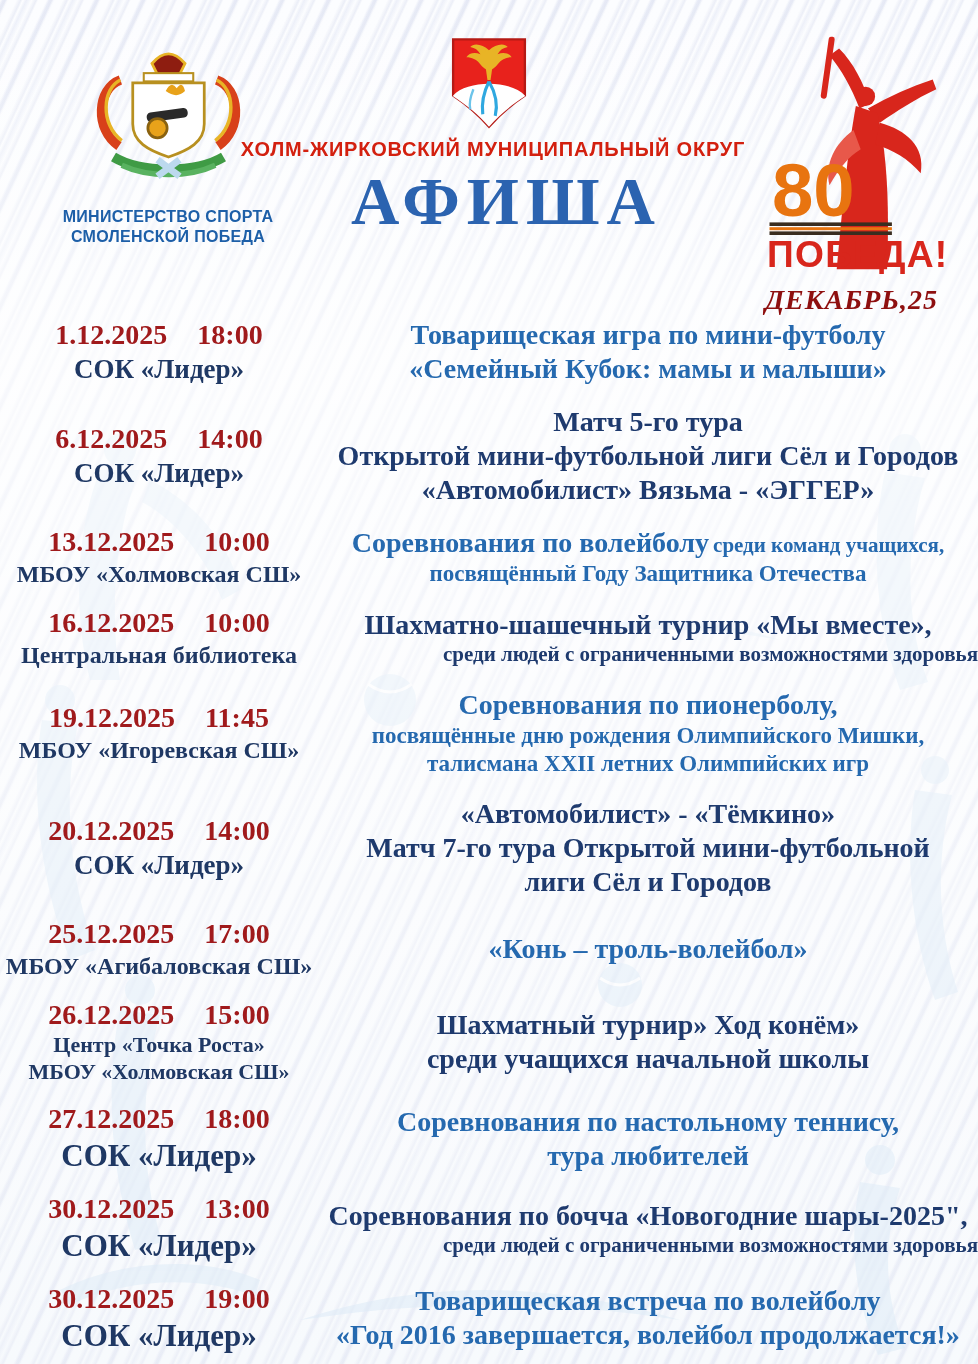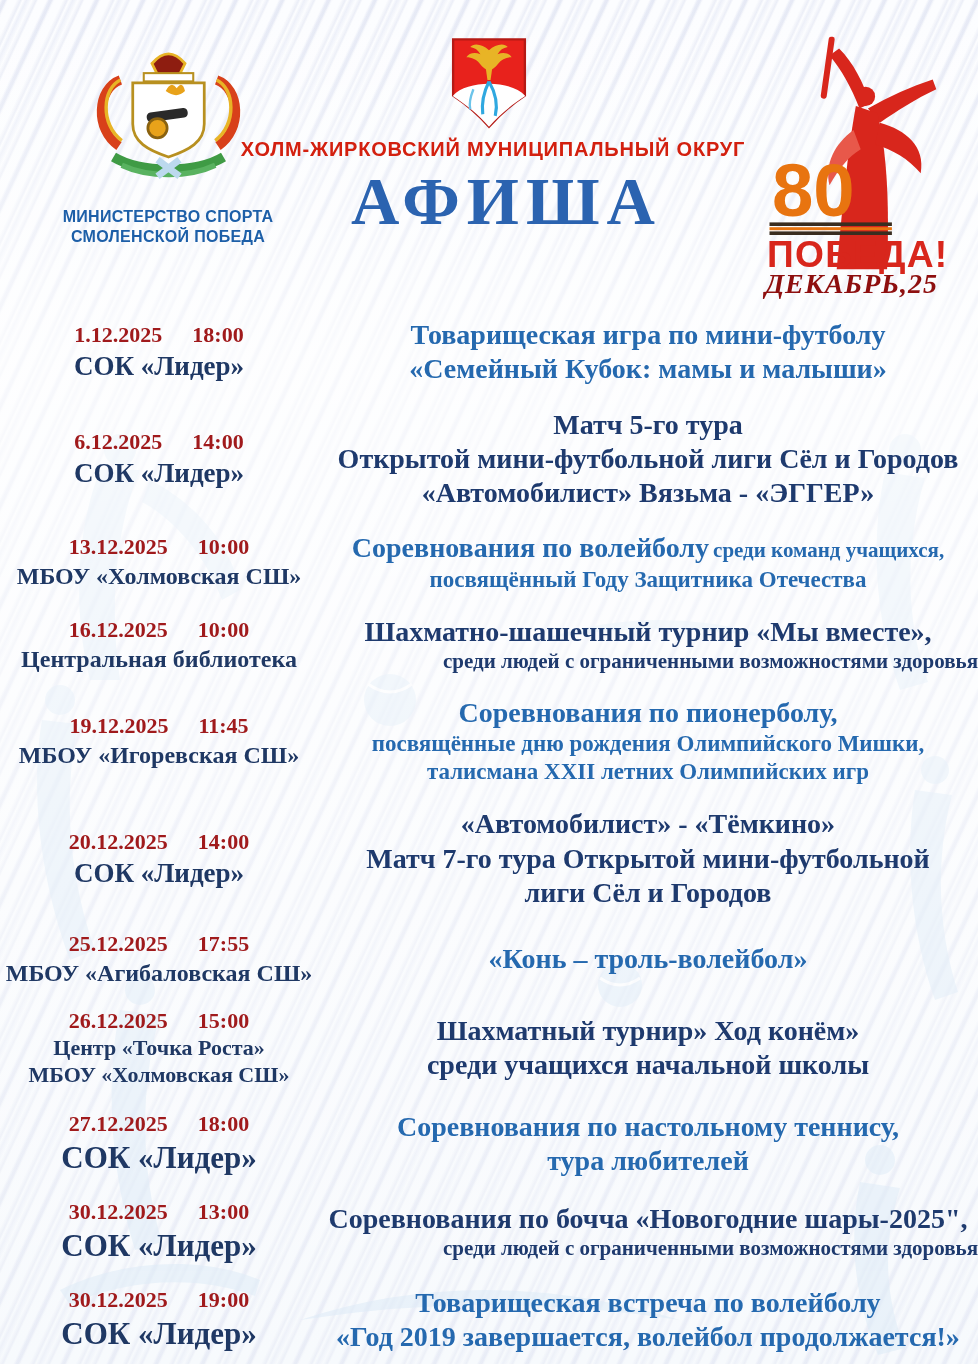--- a/index.html
+++ b/index.html
@@ -21,30 +21,30 @@
   .ministry-text{margin-top:16px;font-family:"Liberation Sans",sans-serif;font-weight:bold;
     font-size:16px;line-height:1.25;color:#1d5fa8;letter-spacing:.3px;}
   .district-shield{position:absolute;left:50%;top:36px;transform:translateX(-50%);}
   .district-label{position:absolute;left:0;right:16px;top:138px;text-align:center;
     font-family:"Liberation Sans",sans-serif;font-weight:bold;font-size:20px;color:#d3200f;letter-spacing:.8px;margin-left:24px;}
   .big-title{position:absolute;left:0;right:0;top:163px;text-align:center;
     font-size:67px;font-weight:bold;color:#2b63b0;letter-spacing:7px;margin-left:35px;}
   .sub-title{position:absolute;left:0;right:0;top:240px;text-align:center;
     font-size:33px;font-weight:bold;color:#20427f;letter-spacing:2px;}
   .victory{position:absolute;right:28px;top:34px;}
-  .month-label{position:absolute;right:40px;top:268px;
+  .month-label{position:absolute;right:40px;top:284px;
     font-size:28px;font-weight:bold;font-style:italic;color:#8e0f0f;letter-spacing:1px;}
 
   
   .events{position:absolute;left:0;right:0;top:318px;bottom:10px;
     display:flex;flex-direction:column;justify-content:space-between;}
   .row{display:flex;align-items:center;}
   .col-left{width:318px;flex:0 0 318px;text-align:center;}
   .col-right{flex:1;text-align:center;padding-right:0;}
-  .date-line{font-weight:bold;font-size:22px;color:#a01a1c;white-space:nowrap;}
+  .date-line{font-weight:bold;font-size:28px;color:#a01a1c;white-space:nowrap;}
   .date-line .time{margin-left:30px;}
   .loc{font-weight:bold;font-size:24px;color:#1f3864;margin-top:3px;}
   .r1 .loc,.r2 .loc,.r6 .loc{font-size:27px;}
   .r9 .loc,.r10 .loc,.r11 .loc{font-size:31px;}
   .r8 .loc{font-size:22px;margin-top:1px;}
   .dline{line-height:1.22;}
   .main{font-weight:bold;font-size:28px;}
   .mid{font-weight:bold;font-size:23px;}
   .small{font-weight:bold;font-size:21px;text-align:right;}
   .blue{color:#2569af;}
@@ -223,21 +223,21 @@
       <div class="col-right">
         <div class="dline main navy">«Автомобилист» - «Тёмкино»</div>
         <div class="dline main navy">Матч 7-го тура Открытой мини-футбольной</div>
         <div class="dline main navy">лиги Сёл и Городов</div>
       </div>
     </div>
 
     <div class="row r7">
       <div class="col-left">
         <div class="date-line">
-          <span>25.12.2025</span><span class="time">17:55</span>
+          <span>25.12.2025</span><span class="time">17:00</span>
         </div>
         <div class="loc">МБОУ «Агибаловская СШ»</div>
       </div>
       <div class="col-right">
         <div class="dline main blue">«Конь – троль-волейбол»</div>
       </div>
     </div>
 
     <div class="row r8">
       <div class="col-left">
@@ -281,18 +281,18 @@
 
     <div class="row r11">
       <div class="col-left">
         <div class="date-line">
           <span>30.12.2025</span><span class="time">19:00</span>
         </div>
         <div class="loc">СОК «Лидер»</div>
       </div>
       <div class="col-right">
         <div class="dline main blue">Товарищеская встреча по волейболу</div>
-        <div class="dline main blue">«Год 2019 завершается, волейбол продолжается!»</div>
+        <div class="dline main blue">«Год 2016 завершается, волейбол продолжается!»</div>
       </div>
     </div>
 
   </div>
 </div>
 
 </body></html>

